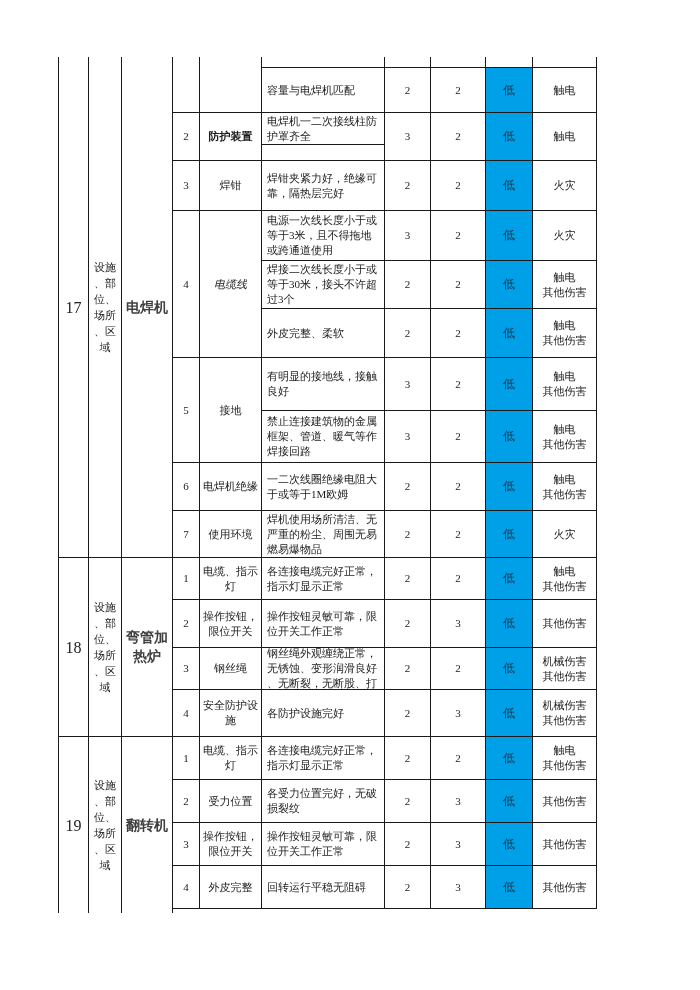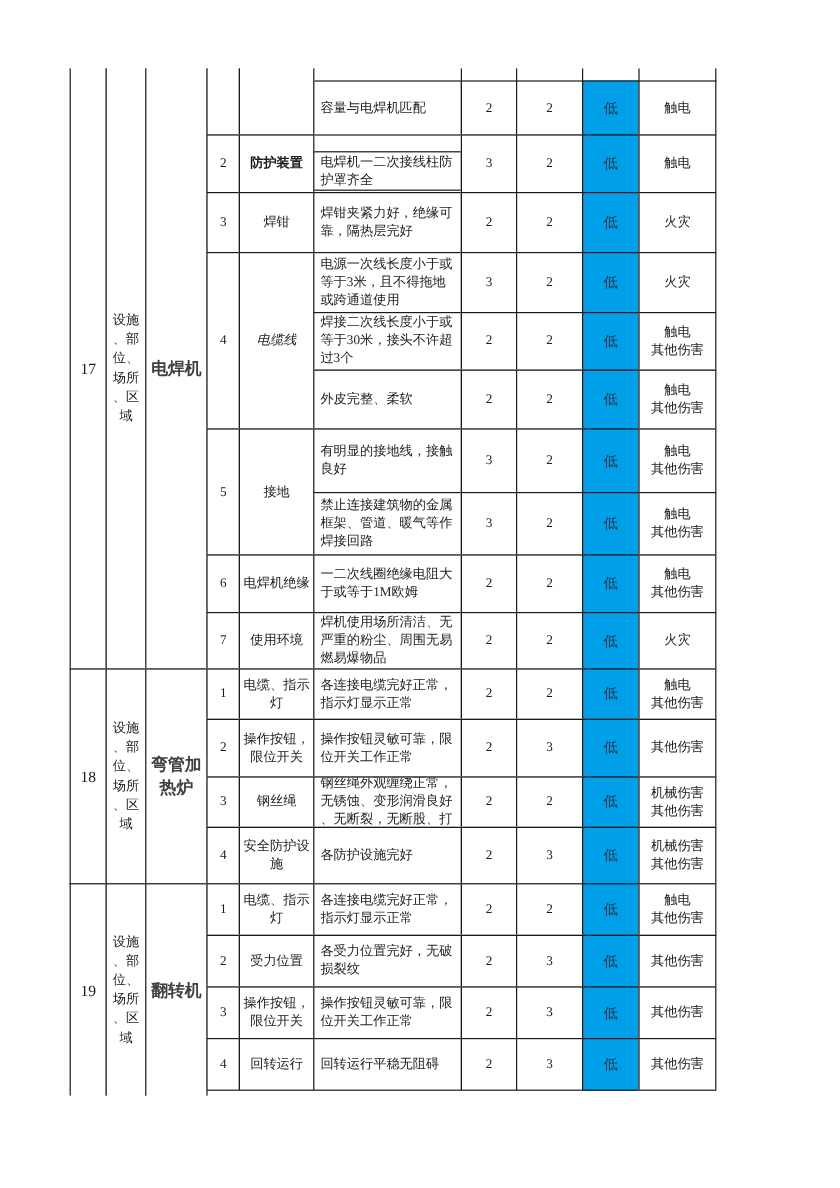--- a/index.html
+++ b/index.html
@@ -11,21 +11,21 @@
     position:absolute;box-sizing:border-box;border:1px solid #1a1a1a;
     display:flex;align-items:center;justify-content:center;
     background:#ffffff;overflow:hidden;
   }
   .no-top{border-top:0;}
   .no-bottom{border-bottom:0;}
   .txt{
     width:100%;font-size:11px;line-height:15px;color:#1c1c1c;
     text-align:center;word-break:break-all;line-break:anywhere;white-space:pre-line;
   }
-  .c-secno .txt{font-size:13px;}
+  .c-secno .txt{font-size:16px;}
   .c-cat{padding:0 4px;}
   .c-cat .txt{line-height:16px;}
   .c-equip{padding:0 2px;}
   .c-equip .txt{
     font-family:"Liberation Sans","DejaVu Sans",sans-serif;
     font-weight:bold;font-size:14px;line-height:19px;color:#404040;
   }
   .c-itemname{padding:0 3px;}
   .c-desc{padding:0 5px;}
   .c-desc .txt{text-align:left;}
@@ -67,21 +67,21 @@
       </div>
       <div class="cell c-hazard" style="left: 532px; top: 67px; width: 65px; height: 46px;">
         <div class="txt">触电</div>
       </div>
       <div class="cell c-itemno" style="left: 172px; top: 112px; width: 28px; height: 49px;">
         <div class="txt">2</div>
       </div>
       <div class="cell c-itemname" style="left: 199px; top: 112px; width: 63px; height: 49px; font-weight: bold;">
         <div class="txt">防护装置</div>
       </div>
-      <div class="cell c-desc" style="left: 261px; top: 112px; width: 124px; height: 33px; margin-top: 14px;">
+      <div class="cell c-desc" style="left: 261px; top: 112px; width: 124px; height: 33px;">
         <div class="txt">电焊机一二次接线柱防护罩齐全</div>
       </div>
       <div class="cell c-val" style="left: 384px; top: 112px; width: 47px; height: 49px;">
         <div class="txt">3</div>
       </div>
       <div class="cell c-val" style="left: 430px; top: 112px; width: 56px; height: 49px;">
         <div class="txt">2</div>
       </div>
       <div class="cell c-level" style="left: 485px; top: 112px; width: 48px; height: 49px; background: rgb(0, 160, 233);">
         <div class="txt">低</div>
@@ -410,21 +410,21 @@
       <div class="cell c-level" style="left: 485px; top: 822px; width: 48px; height: 44px; background: rgb(0, 160, 233);">
         <div class="txt">低</div>
       </div>
       <div class="cell c-hazard" style="left: 532px; top: 822px; width: 65px; height: 44px;">
         <div class="txt">其他伤害</div>
       </div>
       <div class="cell c-itemno" style="left: 172px; top: 865px; width: 28px; height: 44px;">
         <div class="txt">4</div>
       </div>
       <div class="cell c-itemname" style="left: 199px; top: 865px; width: 63px; height: 44px;">
-        <div class="txt">回转运行</div>
+        <div class="txt">外皮完整</div>
       </div>
       <div class="cell c-desc" style="left: 261px; top: 865px; width: 124px; height: 44px;">
         <div class="txt">回转运行平稳无阻碍</div>
       </div>
       <div class="cell c-val" style="left: 384px; top: 865px; width: 47px; height: 44px;">
         <div class="txt">2</div>
       </div>
       <div class="cell c-val" style="left: 430px; top: 865px; width: 56px; height: 44px;">
         <div class="txt">3</div>
       </div>

